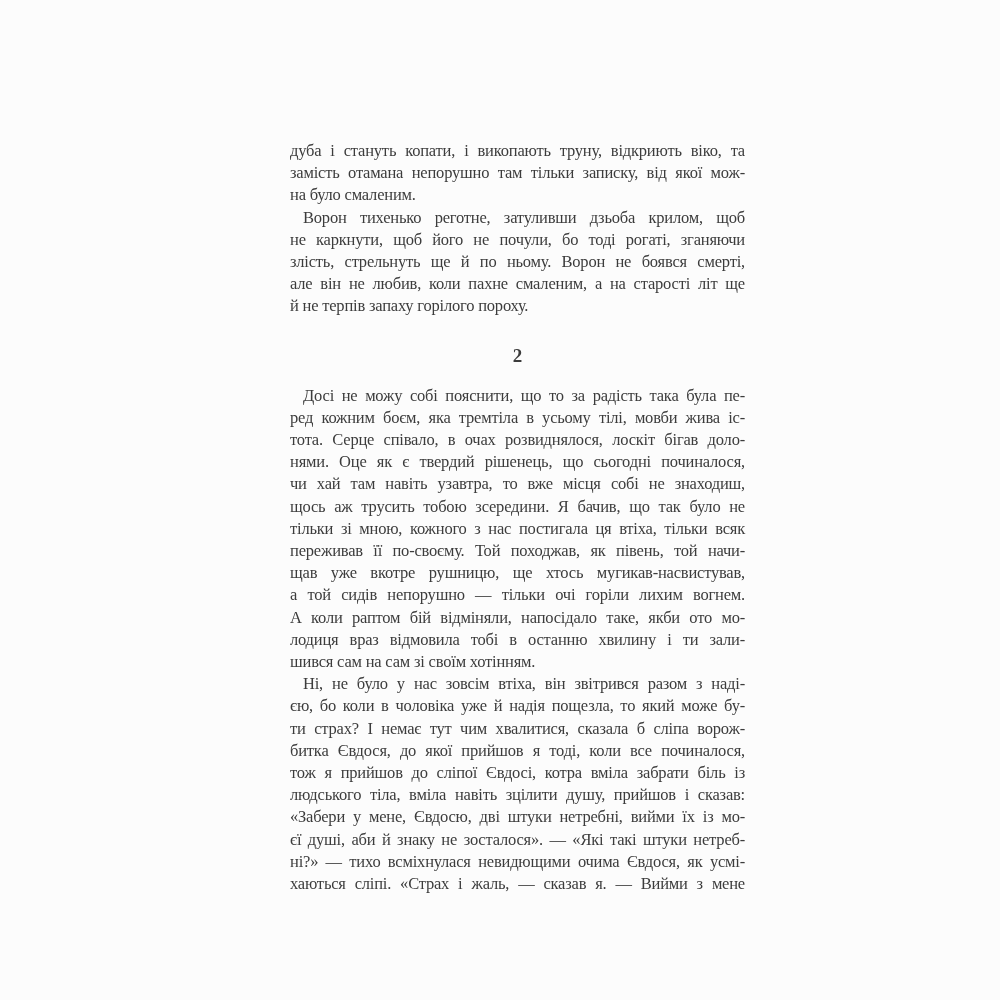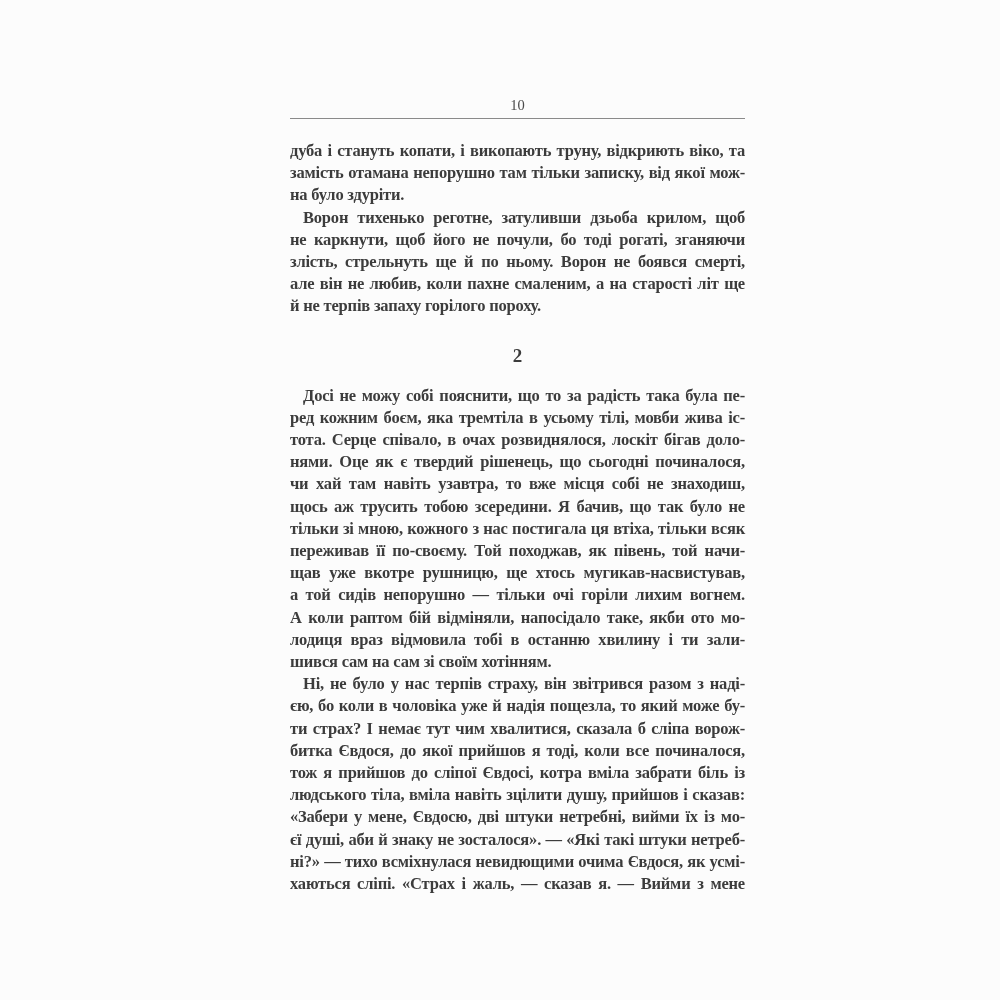--- a/index.html
+++ b/index.html
@@ -39,21 +39,20 @@
     position:absolute;
     top:140px;left:0;right:0;
     font-size:16.5px;
     line-height:22.2px;
     letter-spacing:-0.2px;
   }
   .line{
     text-align:justify;
     text-align-last:justify;
     white-space:normal;
-    font-weight:bold;
   }
   .line.para-end{
     text-align-last:left;
   }
   .line.indent{
     padding-left:13px;
   }
   .chapter-heading{
     text-align:center;
     font-size:19px;
@@ -62,28 +61,25 @@
     margin-top:26px;
     margin-bottom:17px;
     letter-spacing:0;
   }
 </style>
 </head>
 <body>
 
 <div class="page">
   <div class="column">
-    <div class="running-head">
-      <span>10</span>
-    </div>
     <div class="body-text" id="body-text">
         <div>
           <div class="line">дуба і стануть копати, і викопають труну, відкриють віко, та</div>
           <div class="line">замість отамана непорушно там тільки записку, від якої мож-</div>
-          <div class="line para-end">на було здуріти.</div>
+          <div class="line para-end">на було смаленим.</div>
         </div>
         <div>
           <div class="line indent">Ворон тихенько реготне, затуливши дзьоба крилом, щоб</div>
           <div class="line">не каркнути, щоб його не почули, бо тоді рогаті, зганяючи</div>
           <div class="line">злість, стрельнуть ще й по ньому. Ворон не боявся смерті,</div>
           <div class="line">але він не любив, коли пахне смаленим, а на старості літ ще</div>
           <div class="line para-end">й не терпів запаху горілого пороху.</div>
         </div>
         <div class="chapter-heading">2</div>
         <div>
@@ -95,21 +91,21 @@
           <div class="line">щось аж трусить тобою зсередини. Я бачив, що так було не</div>
           <div class="line">тільки зі мною, кожного з нас постигала ця втіха, тільки всяк</div>
           <div class="line">переживав її по-своєму. Той походжав, як півень, той начи-</div>
           <div class="line">щав уже вкотре рушницю, ще хтось мугикав-насвистував,</div>
           <div class="line">а той сидів непорушно — тільки очі горіли лихим вогнем.</div>
           <div class="line">А коли раптом бій відміняли, напосідало таке, якби ото мо-</div>
           <div class="line">лодиця враз відмовила тобі в останню хвилину і ти зали-</div>
           <div class="line para-end">шився сам на сам зі своїм хотінням.</div>
         </div>
         <div>
-          <div class="line indent">Ні, не було у нас терпів страху, він звітрився разом з наді-</div>
+          <div class="line indent">Ні, не було у нас зовсім втіха, він звітрився разом з наді-</div>
           <div class="line">єю, бо коли в чоловіка уже й надія пощезла, то який може бу-</div>
           <div class="line">ти страх? І немає тут чим хвалитися, сказала б сліпа ворож-</div>
           <div class="line">битка Євдося, до якої прийшов я тоді, коли все починалося,</div>
           <div class="line">тож я прийшов до сліпої Євдосі, котра вміла забрати біль із</div>
           <div class="line">людського тіла, вміла навіть зцілити душу, прийшов і сказав:</div>
           <div class="line">«Забери у мене, Євдосю, дві штуки нетребні, вийми їх із мо-</div>
           <div class="line">єї душі, аби й знаку не зосталося». — «Які такі штуки нетреб-</div>
           <div class="line">ні?» — тихо всміхнулася невидющими очима Євдося, як усмі-</div>
           <div class="line">хаються сліпі. «Страх і жаль, — сказав я. — Вийми з мене</div>
         </div>

